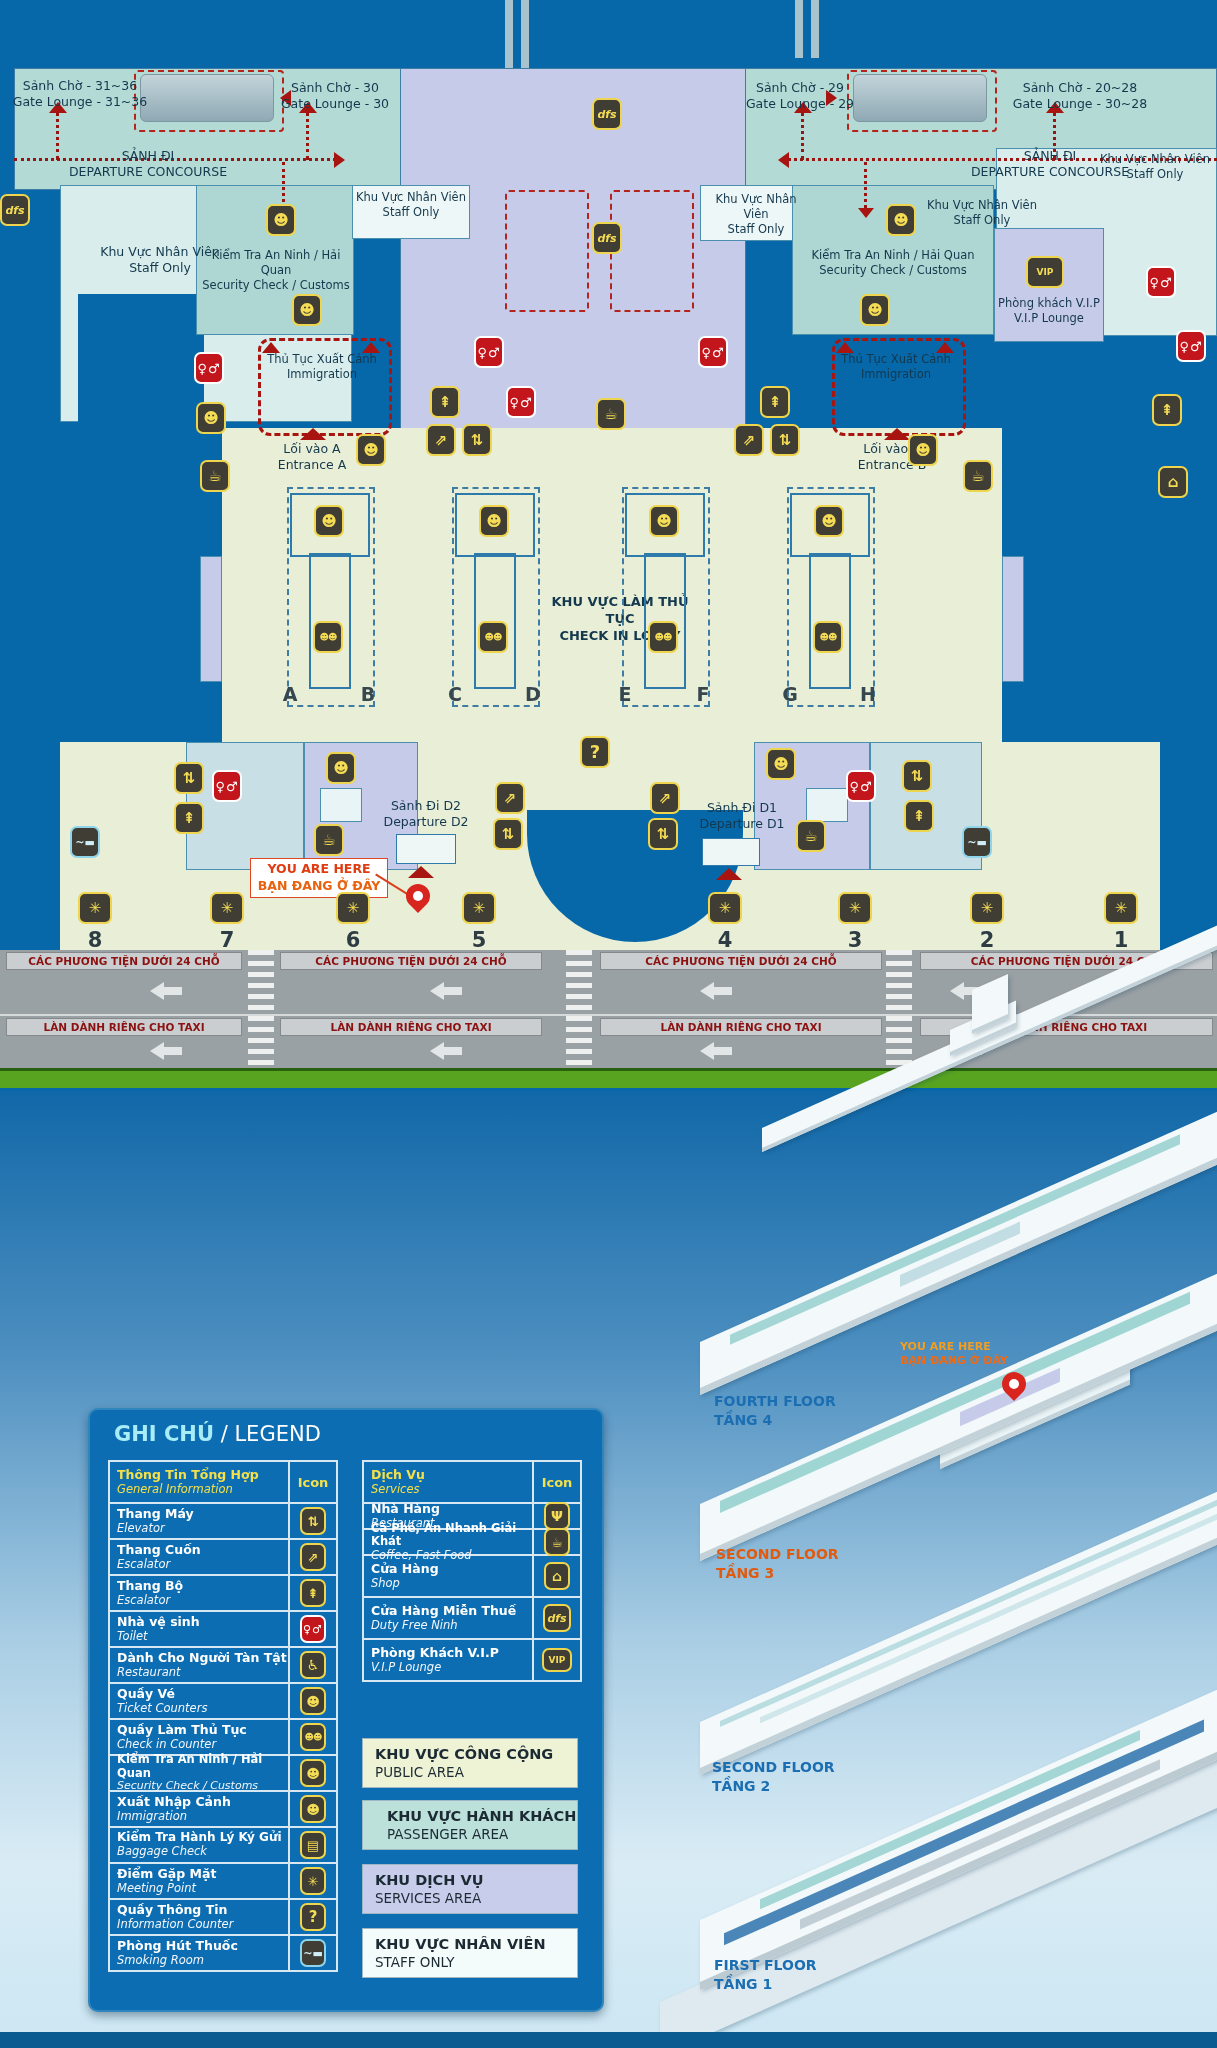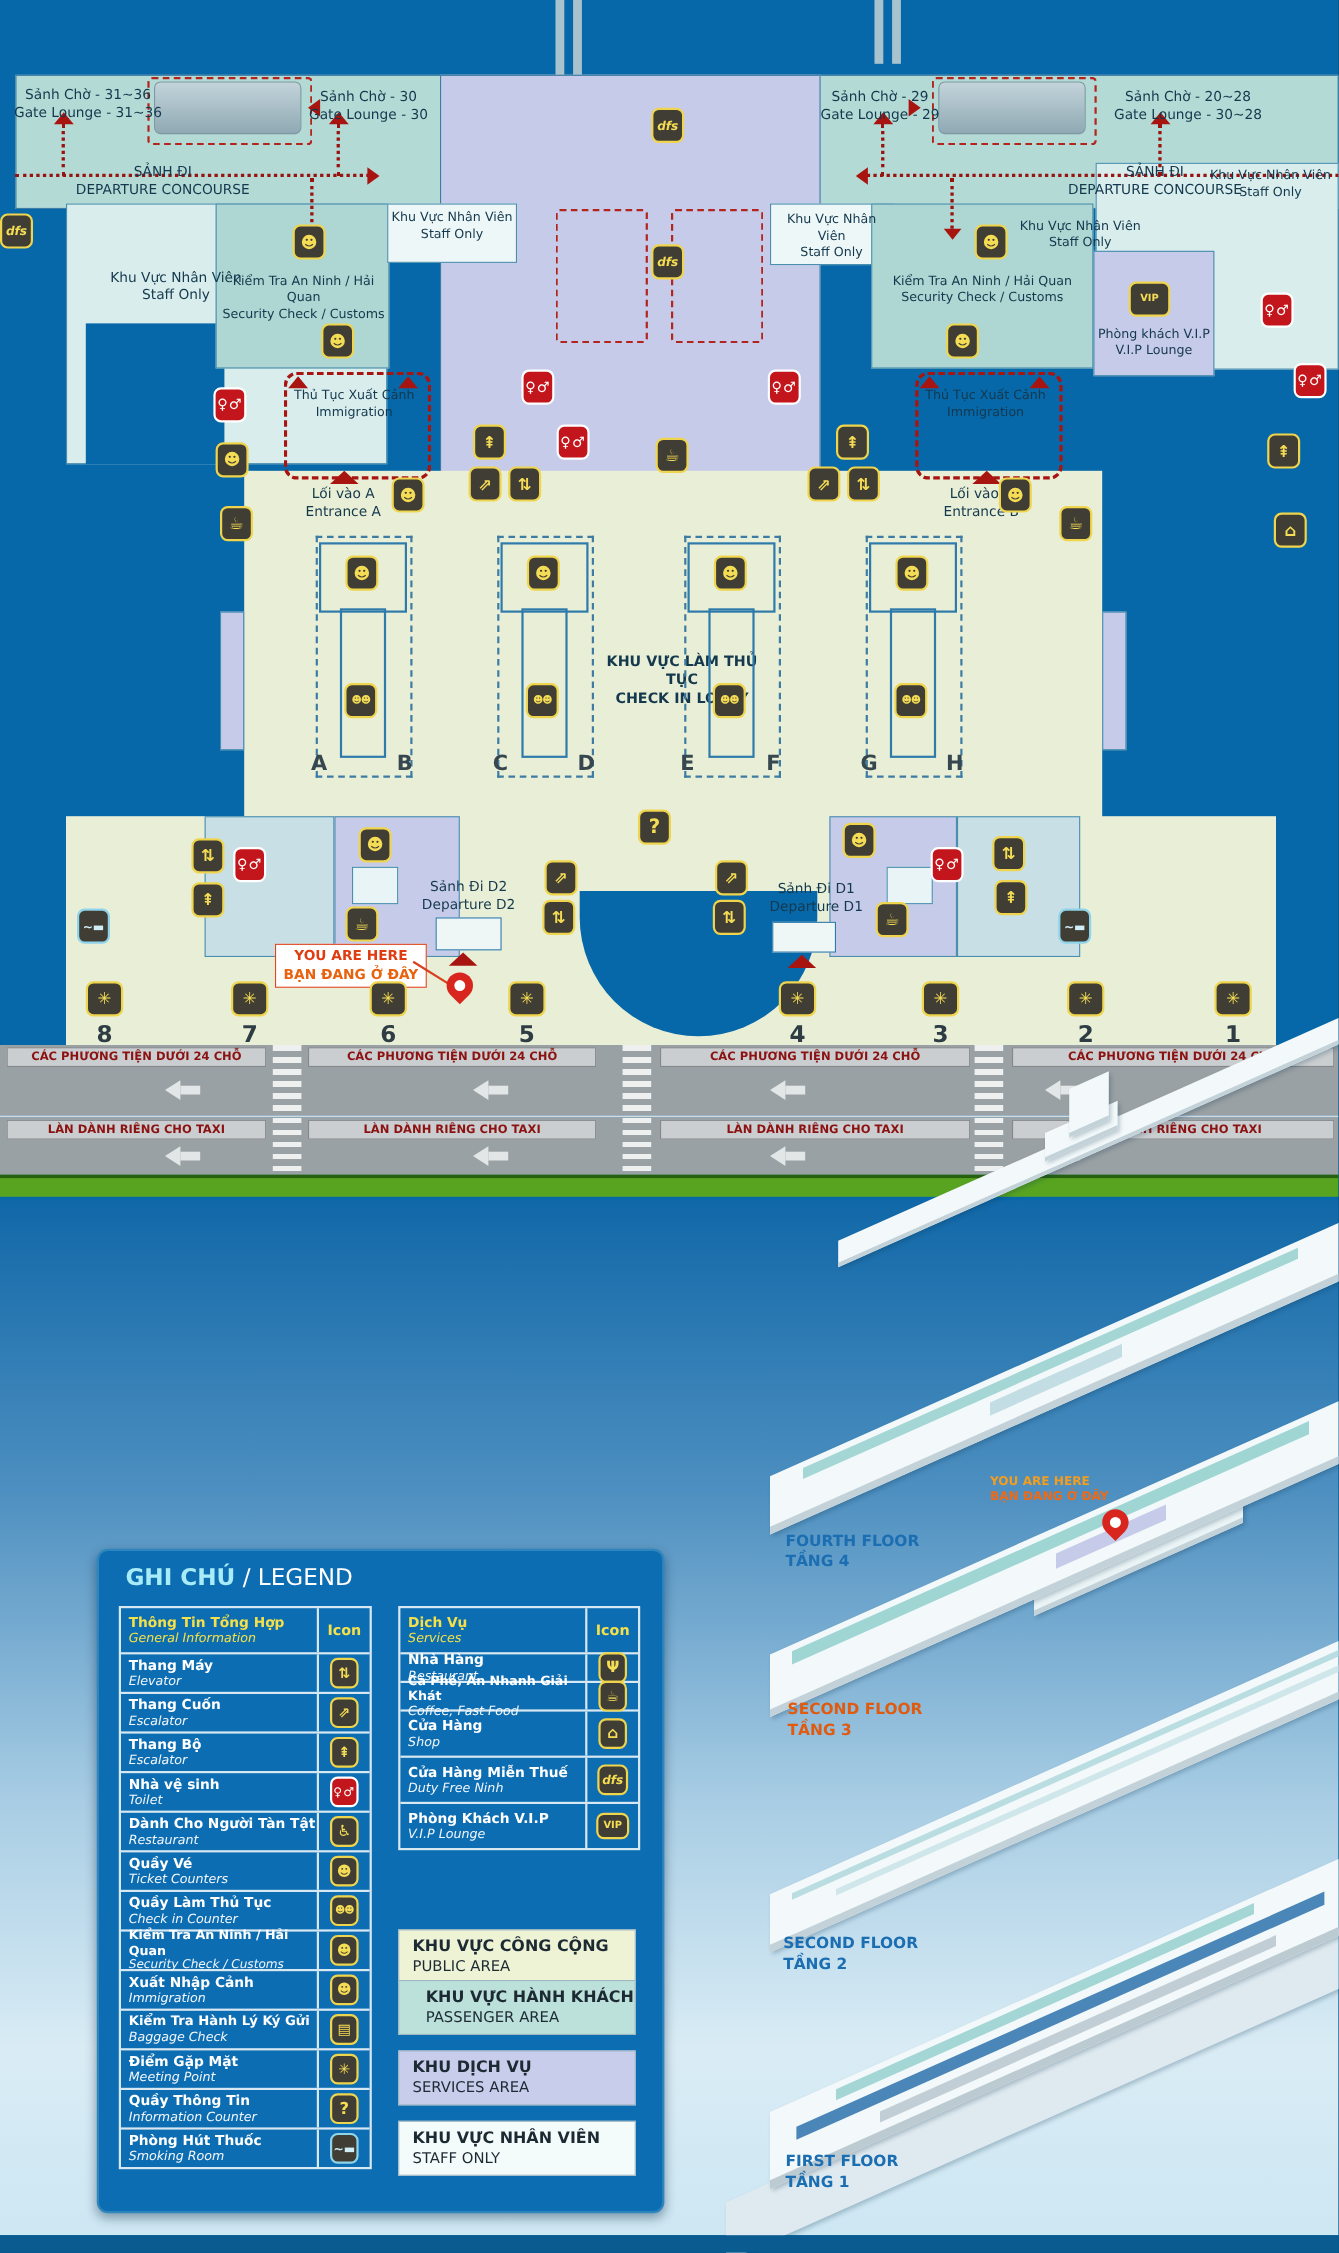--- a/index.html
+++ b/index.html
@@ -787,21 +787,21 @@
               <span class="en">V.I.P Lounge</span>
             </div>
           <div class="licon">
               <div class="ic vipb" style="width:30px;height:24px;">
                 <span>VIP</span>
               </div>
             </div>
         </div>
       </div>
 
-      <div class="areabox" style="left:272px;top:344px;background:#eef3d6;">
+      <div class="areabox" style="left:272px;top:328px;background:#eef3d6;">
         <span class="vi">KHU VỰC CÔNG CỘNG</span>
           <span class="en">PUBLIC AREA</span>
         </div>
       <div class="areabox" style="left:272px;top:390px;background:#bce0da;padding-left:24px;">
         <span class="vi">KHU VỰC HÀNH KHÁCH</span>
           <span class="en">PASSENGER AREA</span>
         </div>
       <div class="areabox" style="left:272px;top:454px;background:#c9cdec;">
         <span class="vi">KHU DỊCH VỤ</span>
           <span class="en">SERVICES  AREA</span>

